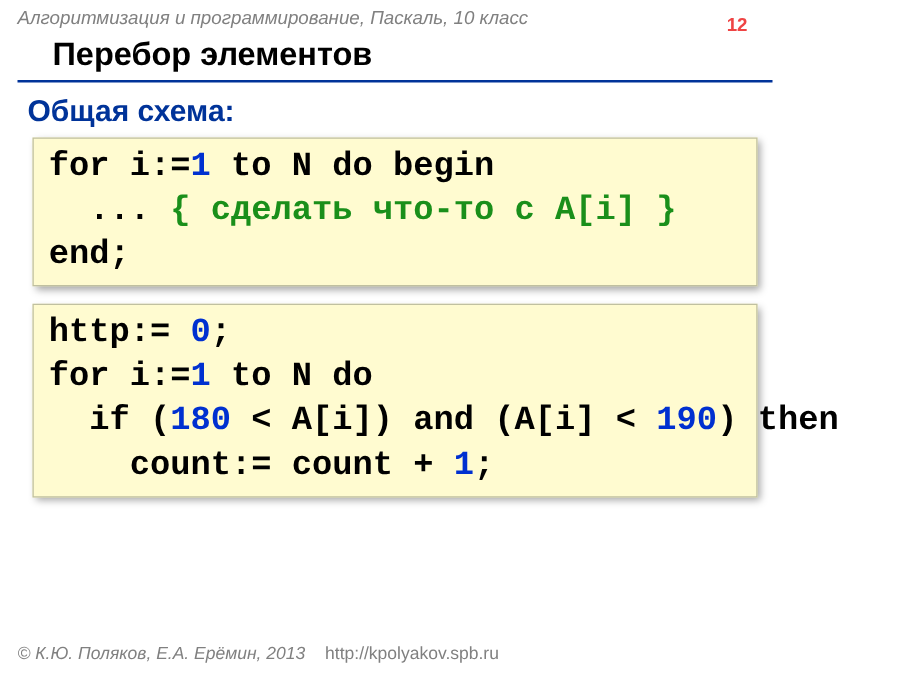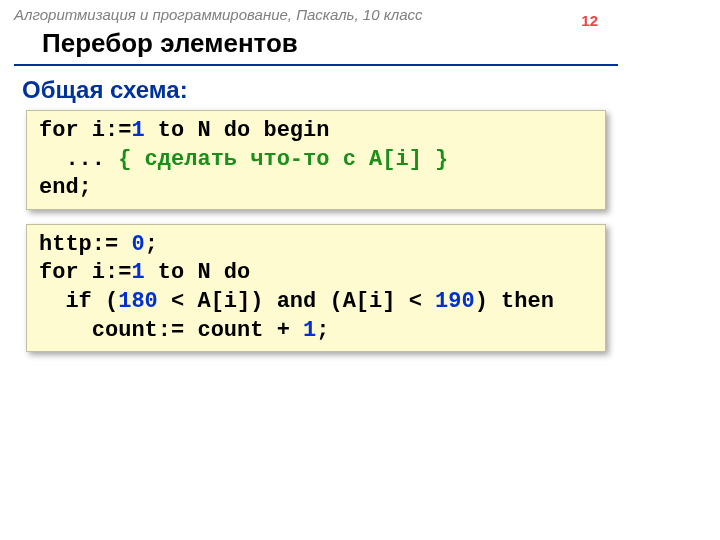--- a/index.html
+++ b/index.html
@@ -78,21 +78,21 @@
     text-indent: -34px;
     display: block;
   }
   .codebox {
     background: #fffbd0;
     border: 1px solid #c0c0a0;
     box-shadow: 3px 3px 6px rgba(0,0,0,0.35);
     padding: 6px 12px 6px 12px;
     margin: 6px 4px 14px 4px;
     font-family: "Courier New", Courier, monospace;
-    font-size: 22px;
+    font-size: 27px;
     font-weight: bold;
     line-height: 1.3;
     white-space: pre;
     color: #000;
   }
   .tok-num  { color: #0030d0; }
   .tok-cmt  { color: #1a8f1a; }
   .footer {
     position: absolute;
     bottom: 10px;
@@ -126,14 +126,18 @@
 
 
 
     <div class="codebox"><span>http:= </span><span class="tok-num">0</span><span>;</span>
 <span>for i:=</span><span class="tok-num">1</span><span> to N do</span>
 <span>  if (</span><span class="tok-num">180</span><span> &lt; A[i]) and (A[i] &lt; </span><span class="tok-num">190</span><span>) then</span>
 <span>    count:= count + </span><span class="tok-num">1</span><span>;</span></div>
 
   </div>
 
+  <div class="footer">
+    <span class="copyright">© К.Ю. Поляков, Е.А. Ерёмин, 2013</span>
+    <span class="url">http://kpolyakov.spb.ru</span>
+  </div>
 
 </div>
 
 </body></html>

